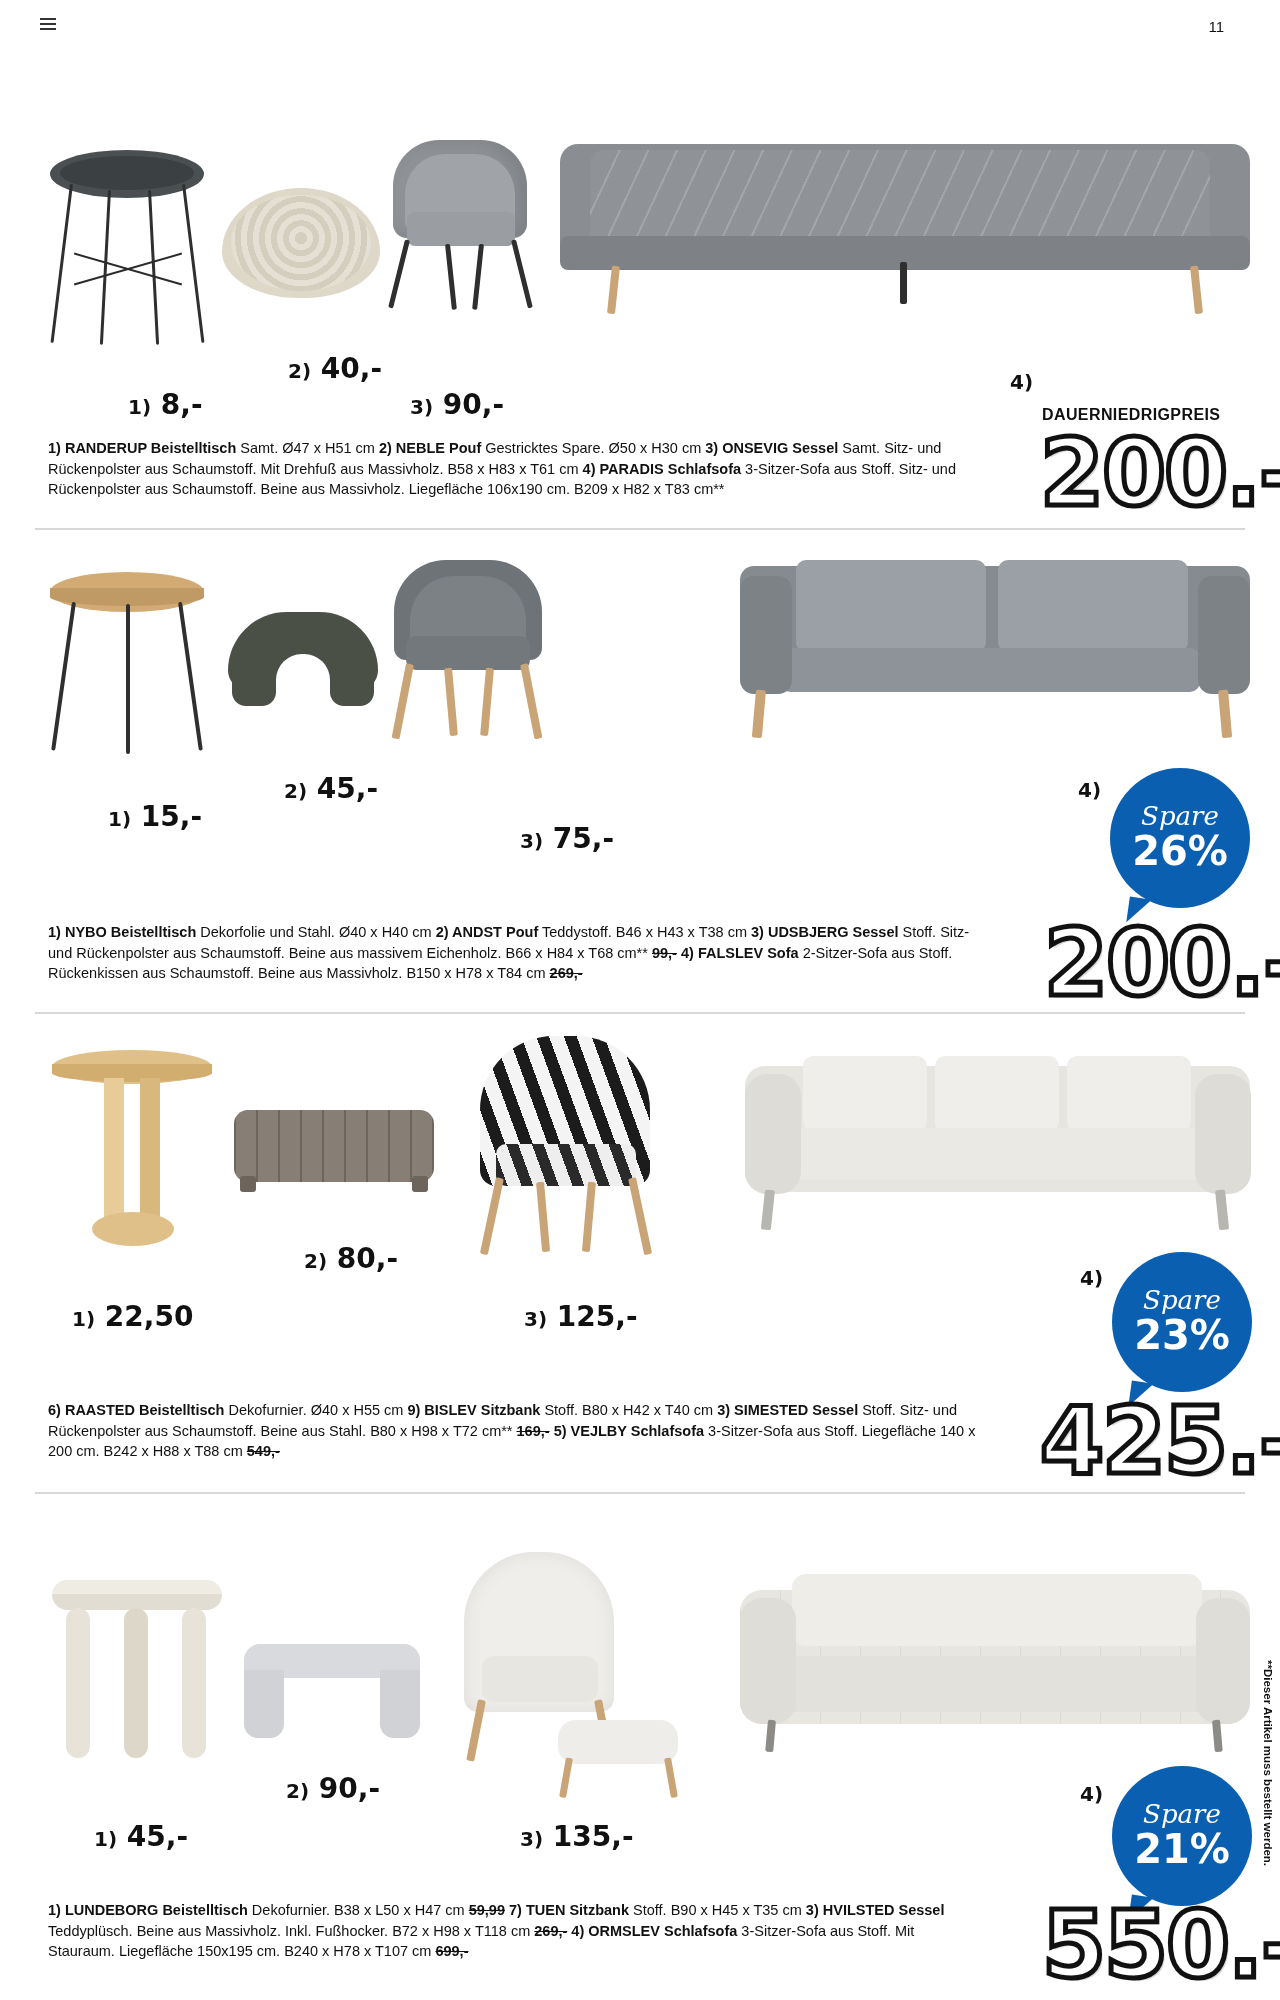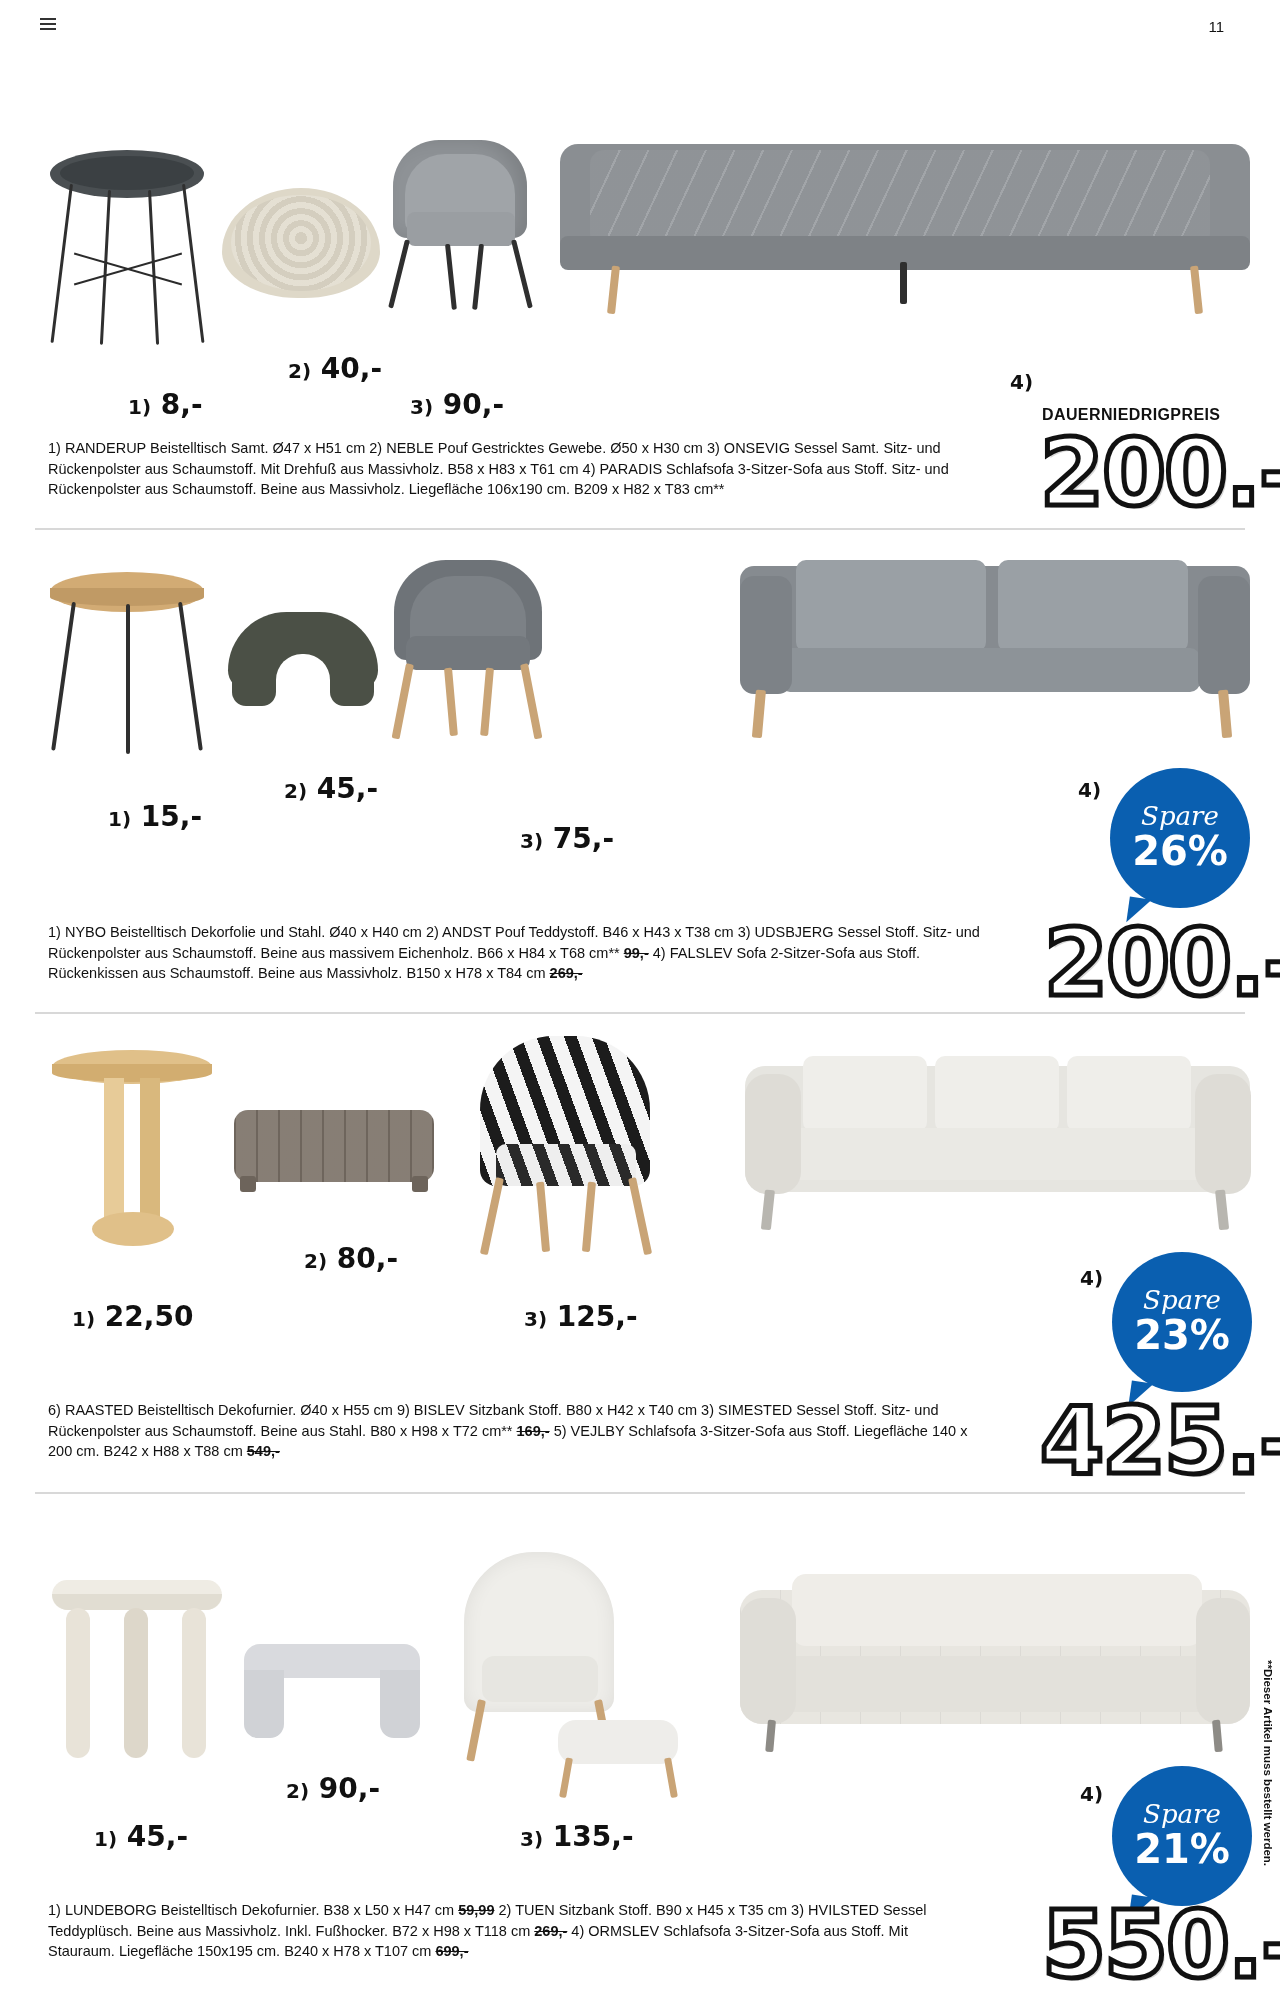--- a/index.html
+++ b/index.html
@@ -51,21 +51,21 @@
   .price{
     position:absolute;font-weight:bold;font-size:28px;color:#111;
     font-family:"DejaVu Sans", sans-serif;white-space:nowrap;
   }
   .price .idx{font-size:20px;font-weight:bold;}
 
   
   .desc{
     position:absolute;font-size:14.5px;line-height:1.42;color:#111;width:940px;
   }
-  .desc b{font-weight:normal;}
+  .desc b{font-weight:bold;}
   .desc .strike{text-decoration:line-through;font-weight:bold;}
 
   
   .bigprice{
     position:absolute;font-family:"DejaVu Sans", sans-serif;
     font-size:92px;font-weight:bold;color:#ffffff;
     -webkit-text-stroke:5px #111;
     letter-spacing:-2px;white-space:nowrap;
     text-shadow:3px 3px 0 rgba(0,0,0,.15);
   }
@@ -153,21 +153,21 @@
     </div>
     <div class="price" style="left:1010px;top:370px;font-size:20px;">
       <span class="idx">4)</span>
     </div>
 
     <div class="dauer" style="left:1042px;top:406px;">DAUERNIEDRIGPREIS</div>
     <div class="bigprice" style="left:1040px;top:420px;">200.-</div>
 
     <div class="desc" style="left:48px;top:438px;">
       <span><b>1) RANDERUP Beistelltisch</b><span> Samt. Ø47 x H51 cm </span></span>
-      <span><b>2) NEBLE Pouf</b><span> Gestricktes Gewebe. Ø50 x H30 cm </span></span>
+      <span><b>2) NEBLE Pouf</b><span> Gestricktes Spare. Ø50 x H30 cm </span></span>
       <span><b>3) ONSEVIG Sessel</b><span> Samt. Sitz- und Rückenpolster aus Schaumstoff. Mit Drehfuß aus Massivholz. B58 x H83 x T61 cm </span></span>
       <span><b>4) PARADIS Schlafsofa</b><span> 3-Sitzer-Sofa aus Stoff. Sitz- und Rückenpolster aus Schaumstoff. Beine aus Massivholz. Liegefläche 106x190 cm. B209 x H82 x T83 cm**</span></span>
     </div>
   </div>
 
   <div class="rule" style="top:528px;"></div>
 
   <div>
 
     <div class="prod" style="left:48px;top:572px;width:160px;height:190px;">
@@ -360,21 +360,21 @@
 
     <div class="bubble" style="left:1112px;top:1766px;">
       <span class="sp">Spare</span>
       <span class="pct">21%</span>
     </div>
 
     <div class="bigprice" style="left:1042px;top:1892px;">550.-</div>
 
     <div class="desc" style="left:48px;top:1900px;width:900px;">
       <span><b>1) LUNDEBORG Beistelltisch</b><span> Dekofurnier. B38 x L50 x H47 cm </span><span class="strike">59,99</span></span>
-      <span><b>2) TUEN Sitzbank</b><span> Stoff. B90 x H45 x T35 cm</span></span>
+      <span><b>7) TUEN Sitzbank</b><span> Stoff. B90 x H45 x T35 cm</span></span>
       <span><b>3) HVILSTED Sessel</b><span> Teddyplüsch. Beine aus Massivholz. Inkl. Fußhocker. B72 x H98 x T118 cm </span><span class="strike">269,-</span></span>
       <span><b>4) ORMSLEV Schlafsofa</b><span> 3-Sitzer-Sofa aus Stoff. Mit Stauraum. Liegefläche 150x195 cm. B240 x H78 x T107 cm </span><span class="strike">699,-</span></span>
     </div>
   </div>
 
   <div class="sidenote" style="top:1660px;">**Dieser Artikel muss bestellt werden.</div>
 
 </div>
 
 </body></html>

